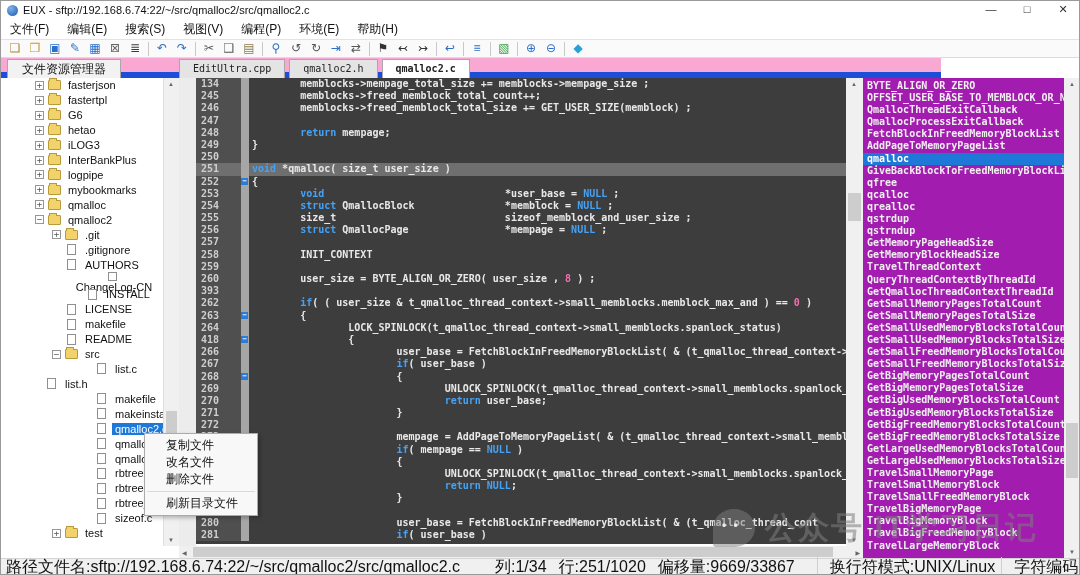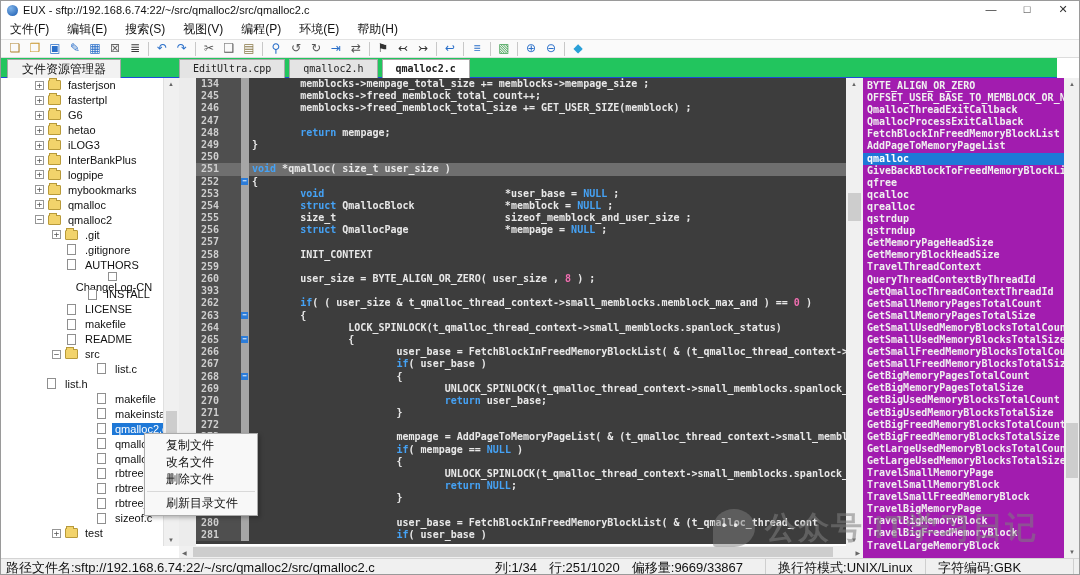--- a/index.html
+++ b/index.html
@@ -24,22 +24,22 @@
   .menubar span { padding:2px 9px; }
 
   
   .toolbar { position:absolute; left:0; top:38px; width:1080px; height:19px; background:#fafafa;
              border-top:1px solid #e3e3e3; border-bottom:1px solid #dcdcdc;
              display:flex; align-items:center; padding-left:4px; }
   .tbtn { width:20px; height:17px; text-align:center; line-height:16px; font-size:12px; }
   .tsep { width:1px; height:14px; background:#c8c8c8; margin:0 3px; }
 
   
-  .tabrow { position:absolute; left:0; top:57px; width:1056px; height:20px; background:#22c55e;
-            border-bottom:1px solid #1d4ed8; }
+  .tabrow { position:absolute; left:0; top:57px; width:940px; height:20px; background:#f9a8d4;
+            border-bottom:6px solid #1d4ed8; }
   .exp-tab { position:absolute; left:6px; top:1px; height:19px; padding:0 14px;
              background:#f2f2f2; border:1px solid #a8a8a8; border-bottom:none;
              font-size:12px; line-height:18px; color:#111; }
   .tabs { position:absolute; left:178px; top:1px; height:19px; display:flex; }
   .tab { height:19px; padding:0 13px; margin-right:4px; background:#e4e4e4;
          border:1px solid #a8a8a8; border-bottom:none; font-family:"DejaVu Sans Mono",monospace;
          font-size:10px; line-height:18px; color:#222; }
   .tab.active { background:#fff; height:20px; font-weight:bold; }
 
   
@@ -103,21 +103,21 @@
   
   .watermark { position:absolute; left:712px; top:502px; height:50px; display:flex;
                align-items:center; z-index:20; pointer-events:none;
                color:rgba(125,125,125,.55); font-size:31px; font-weight:bold; letter-spacing:2px; }
   .wm-ico { width:42px; height:38px; border-radius:50% 50% 50% 8%; background:rgba(125,125,125,.5);
             margin-right:10px; position:relative; }
   .wm-ico:before { content:"• •"; position:absolute; left:9px; top:9px; font-size:12px; color:#e8e8e8; }
 
   
   .statusbar { position:absolute; left:0; top:557px; width:1080px; height:18px; background:#f0f0f0;
-               border-top:1px solid #d4d4d4; display:flex; align-items:center; font-size:13px;
+               border-top:1px solid #d4d4d4; display:flex; align-items:center; font-size:16px;
                color:#111; white-space:nowrap; }
   .statusbar .seg { padding:0 6px; }
   .statusbar .path { flex:0 0 488px; padding-left:5px; }
   .bl { border-left:1px solid #cfcfcf; }
 </style>
 </head>
 <body>
 
 <div class="window">
 
@@ -350,21 +350,21 @@
       <div class="crow"><div class="gut">255</div><div class="fold"></div><div class="ct">        size_t                            sizeof_memblock_and_user_size ;</div></div>
       <div class="crow"><div class="gut">256</div><div class="fold"></div><div class="ct">        <span class="kw">struct</span> QmallocPage                *mempage = <span class="kw">NULL</span> ;</div></div>
       <div class="crow"><div class="gut">257</div><div class="fold"></div><div class="ct"></div></div>
       <div class="crow"><div class="gut">258</div><div class="fold"></div><div class="ct">        INIT_CONTEXT</div></div>
       <div class="crow"><div class="gut">259</div><div class="fold"></div><div class="ct"></div></div>
       <div class="crow"><div class="gut">260</div><div class="fold"></div><div class="ct">        user_size = BYTE_ALIGN_OR_ZERO( user_size , <span class="num">8</span> ) ;</div></div>
       <div class="crow"><div class="gut">393</div><div class="fold"></div><div class="ct"></div></div>
       <div class="crow"><div class="gut">262</div><div class="fold"></div><div class="ct">        <span class="kw">if</span>( ( user_size &amp; t_qmalloc_thread_context-&gt;small_memblocks.memblock_max_and ) == <span class="num">0</span> )</div></div>
       <div class="crow"><div class="gut">263</div><div class="fold"><span class="fm">−</span></div><div class="ct">        {</div></div>
       <div class="crow"><div class="gut">264</div><div class="fold"></div><div class="ct">                LOCK_SPINLOCK(t_qmalloc_thread_context-&gt;small_memblocks.spanlock_status)</div></div>
-      <div class="crow"><div class="gut">265</div><div class="fold"><span class="fm">−</span></div><div class="ct">                {</div></div>
+      <div class="crow"><div class="gut">418</div><div class="fold"><span class="fm">−</span></div><div class="ct">                {</div></div>
       <div class="crow"><div class="gut">266</div><div class="fold"></div><div class="ct">                        user_base = FetchBlockInFreedMemoryBlockList( &amp; (t_qmalloc_thread_context-&gt;sm</div></div>
       <div class="crow"><div class="gut">267</div><div class="fold"></div><div class="ct">                        <span class="kw">if</span>( user_base )</div></div>
       <div class="crow"><div class="gut">268</div><div class="fold"><span class="fm">−</span></div><div class="ct">                        {</div></div>
       <div class="crow"><div class="gut">269</div><div class="fold"></div><div class="ct">                                UNLOCK_SPINLOCK(t_qmalloc_thread_context-&gt;small_memblocks.spanlock_st</div></div>
       <div class="crow"><div class="gut">270</div><div class="fold"></div><div class="ct">                                <span class="kw">return</span> user_base;</div></div>
       <div class="crow"><div class="gut">271</div><div class="fold"></div><div class="ct">                        }</div></div>
       <div class="crow"><div class="gut">272</div><div class="fold"></div><div class="ct"></div></div>
       <div class="crow"><div class="gut">273</div><div class="fold"></div><div class="ct">                        mempage = AddPageToMemoryPageList( &amp; (t_qmalloc_thread_context-&gt;small_memblo</div></div>
       <div class="crow"><div class="gut">274</div><div class="fold"></div><div class="ct">                        <span class="kw">if</span>( mempage == <span class="kw">NULL</span> )</div></div>
       <div class="crow"><div class="gut">275</div><div class="fold"></div><div class="ct">                        {</div></div>

